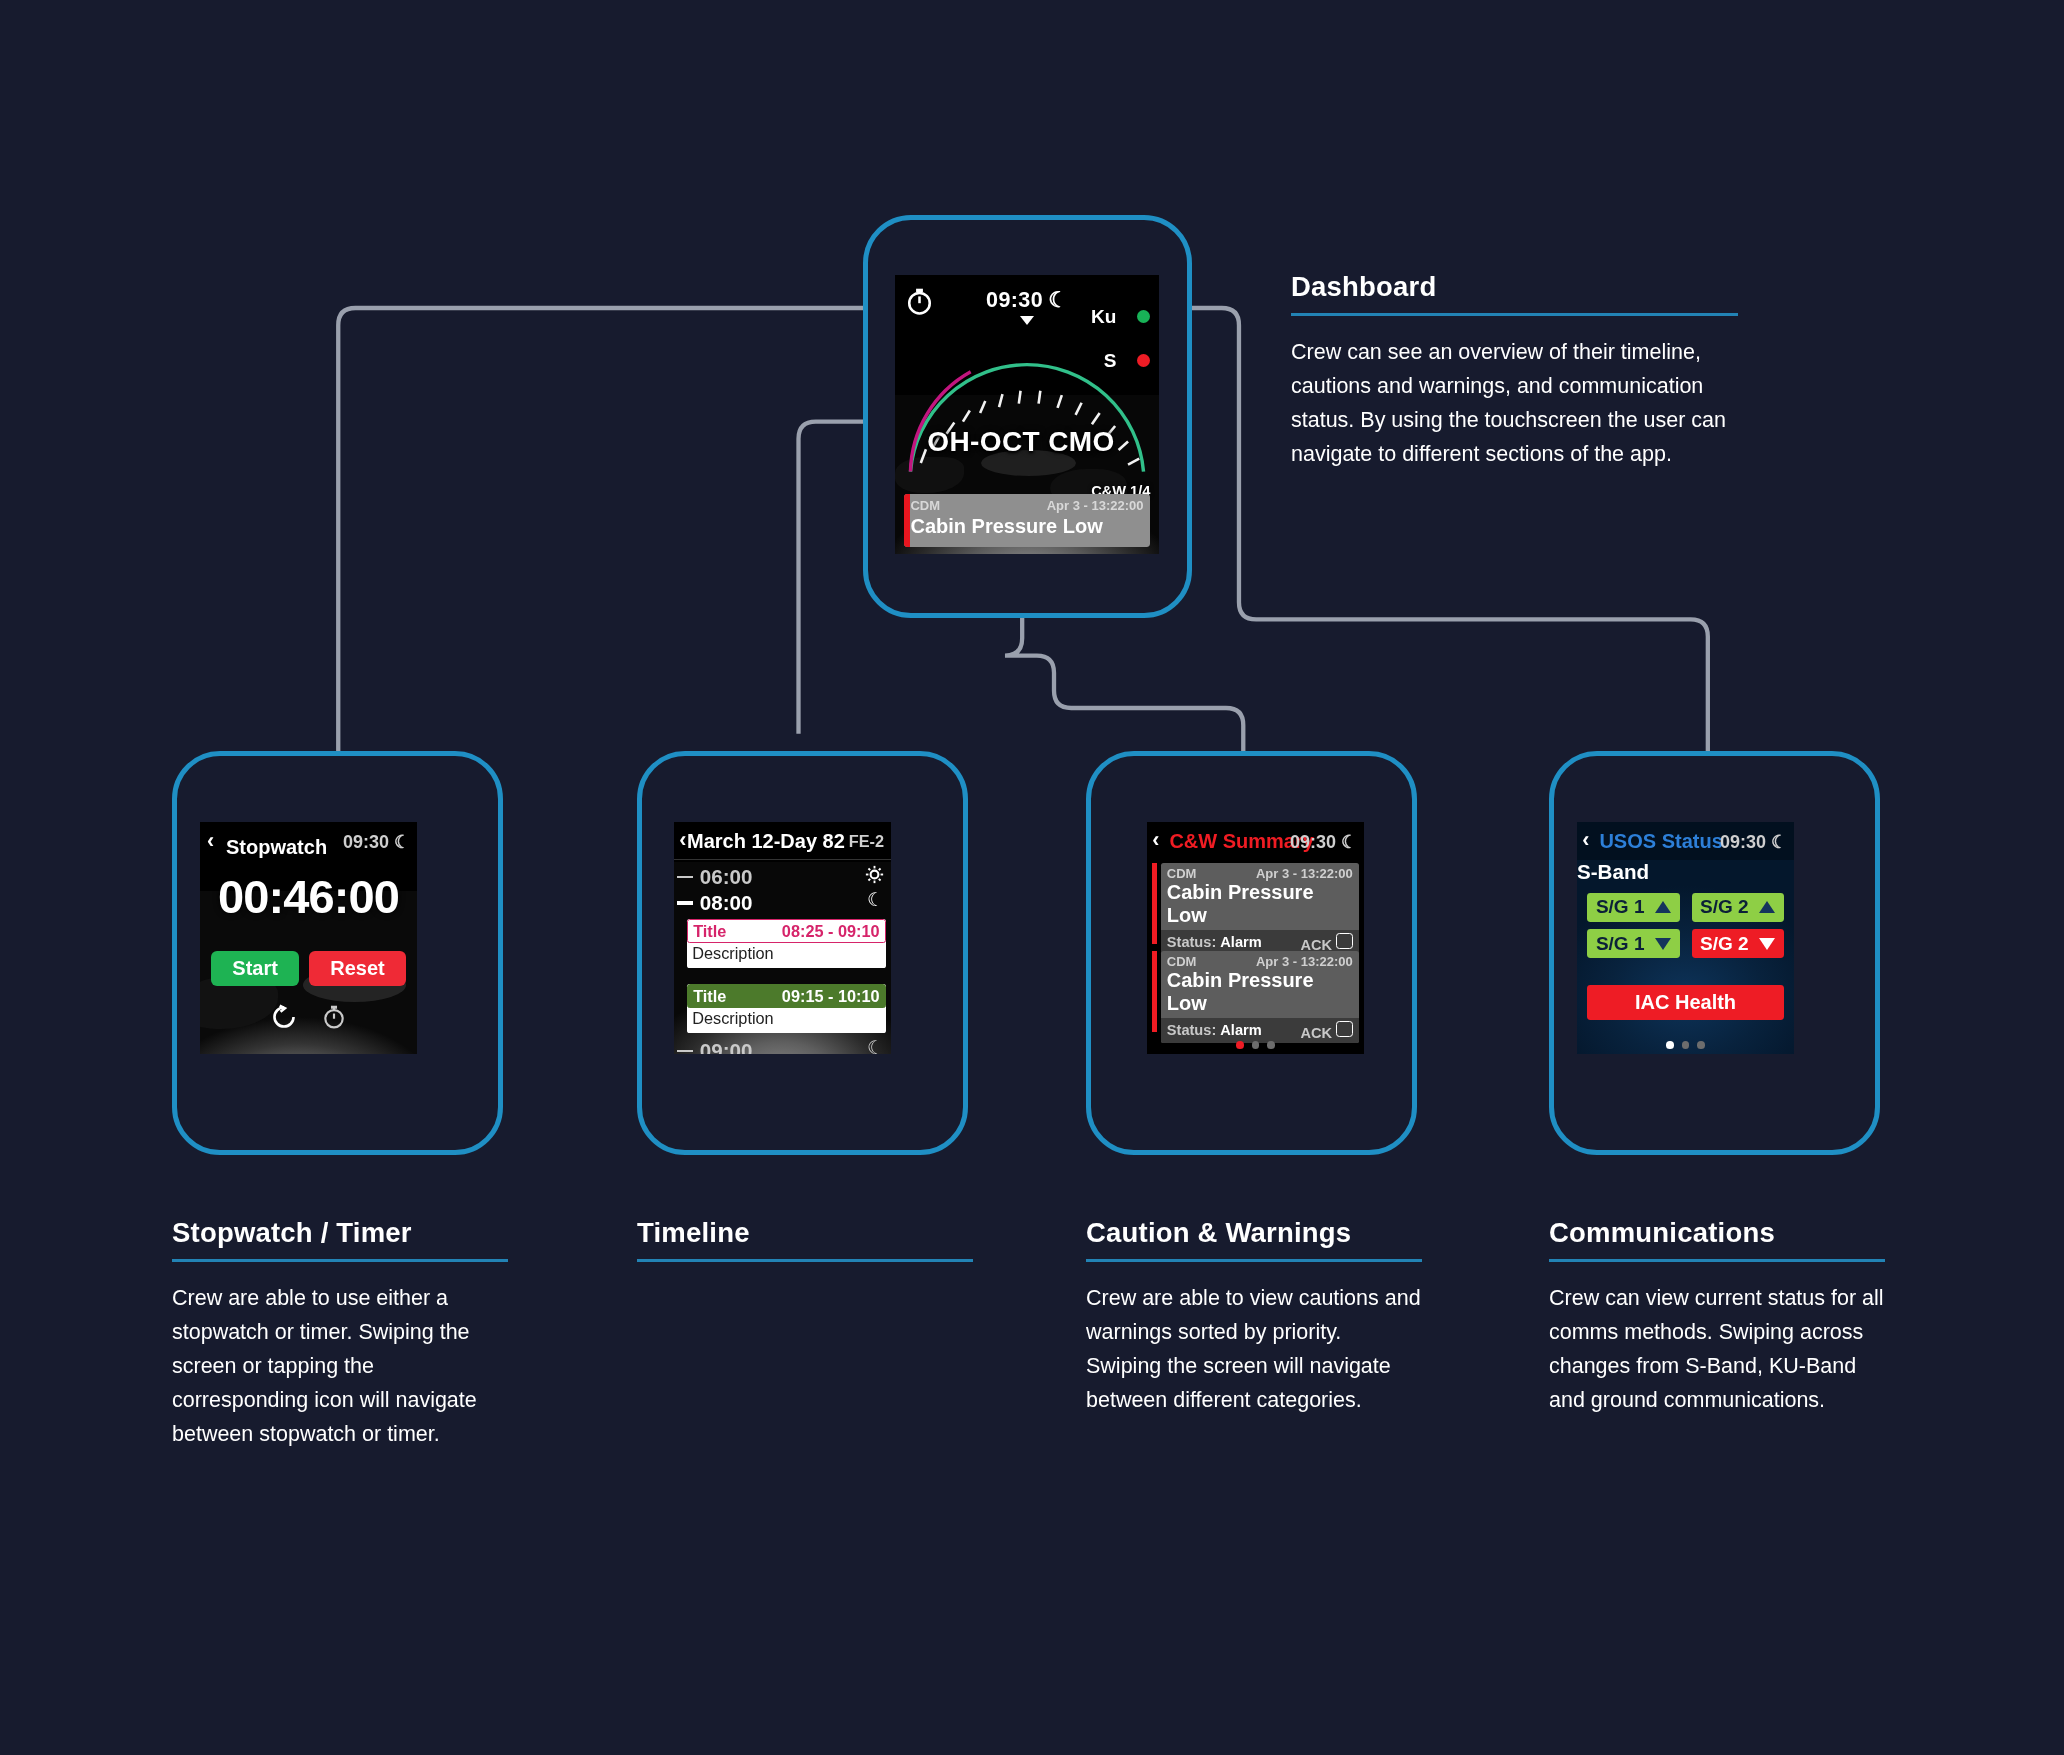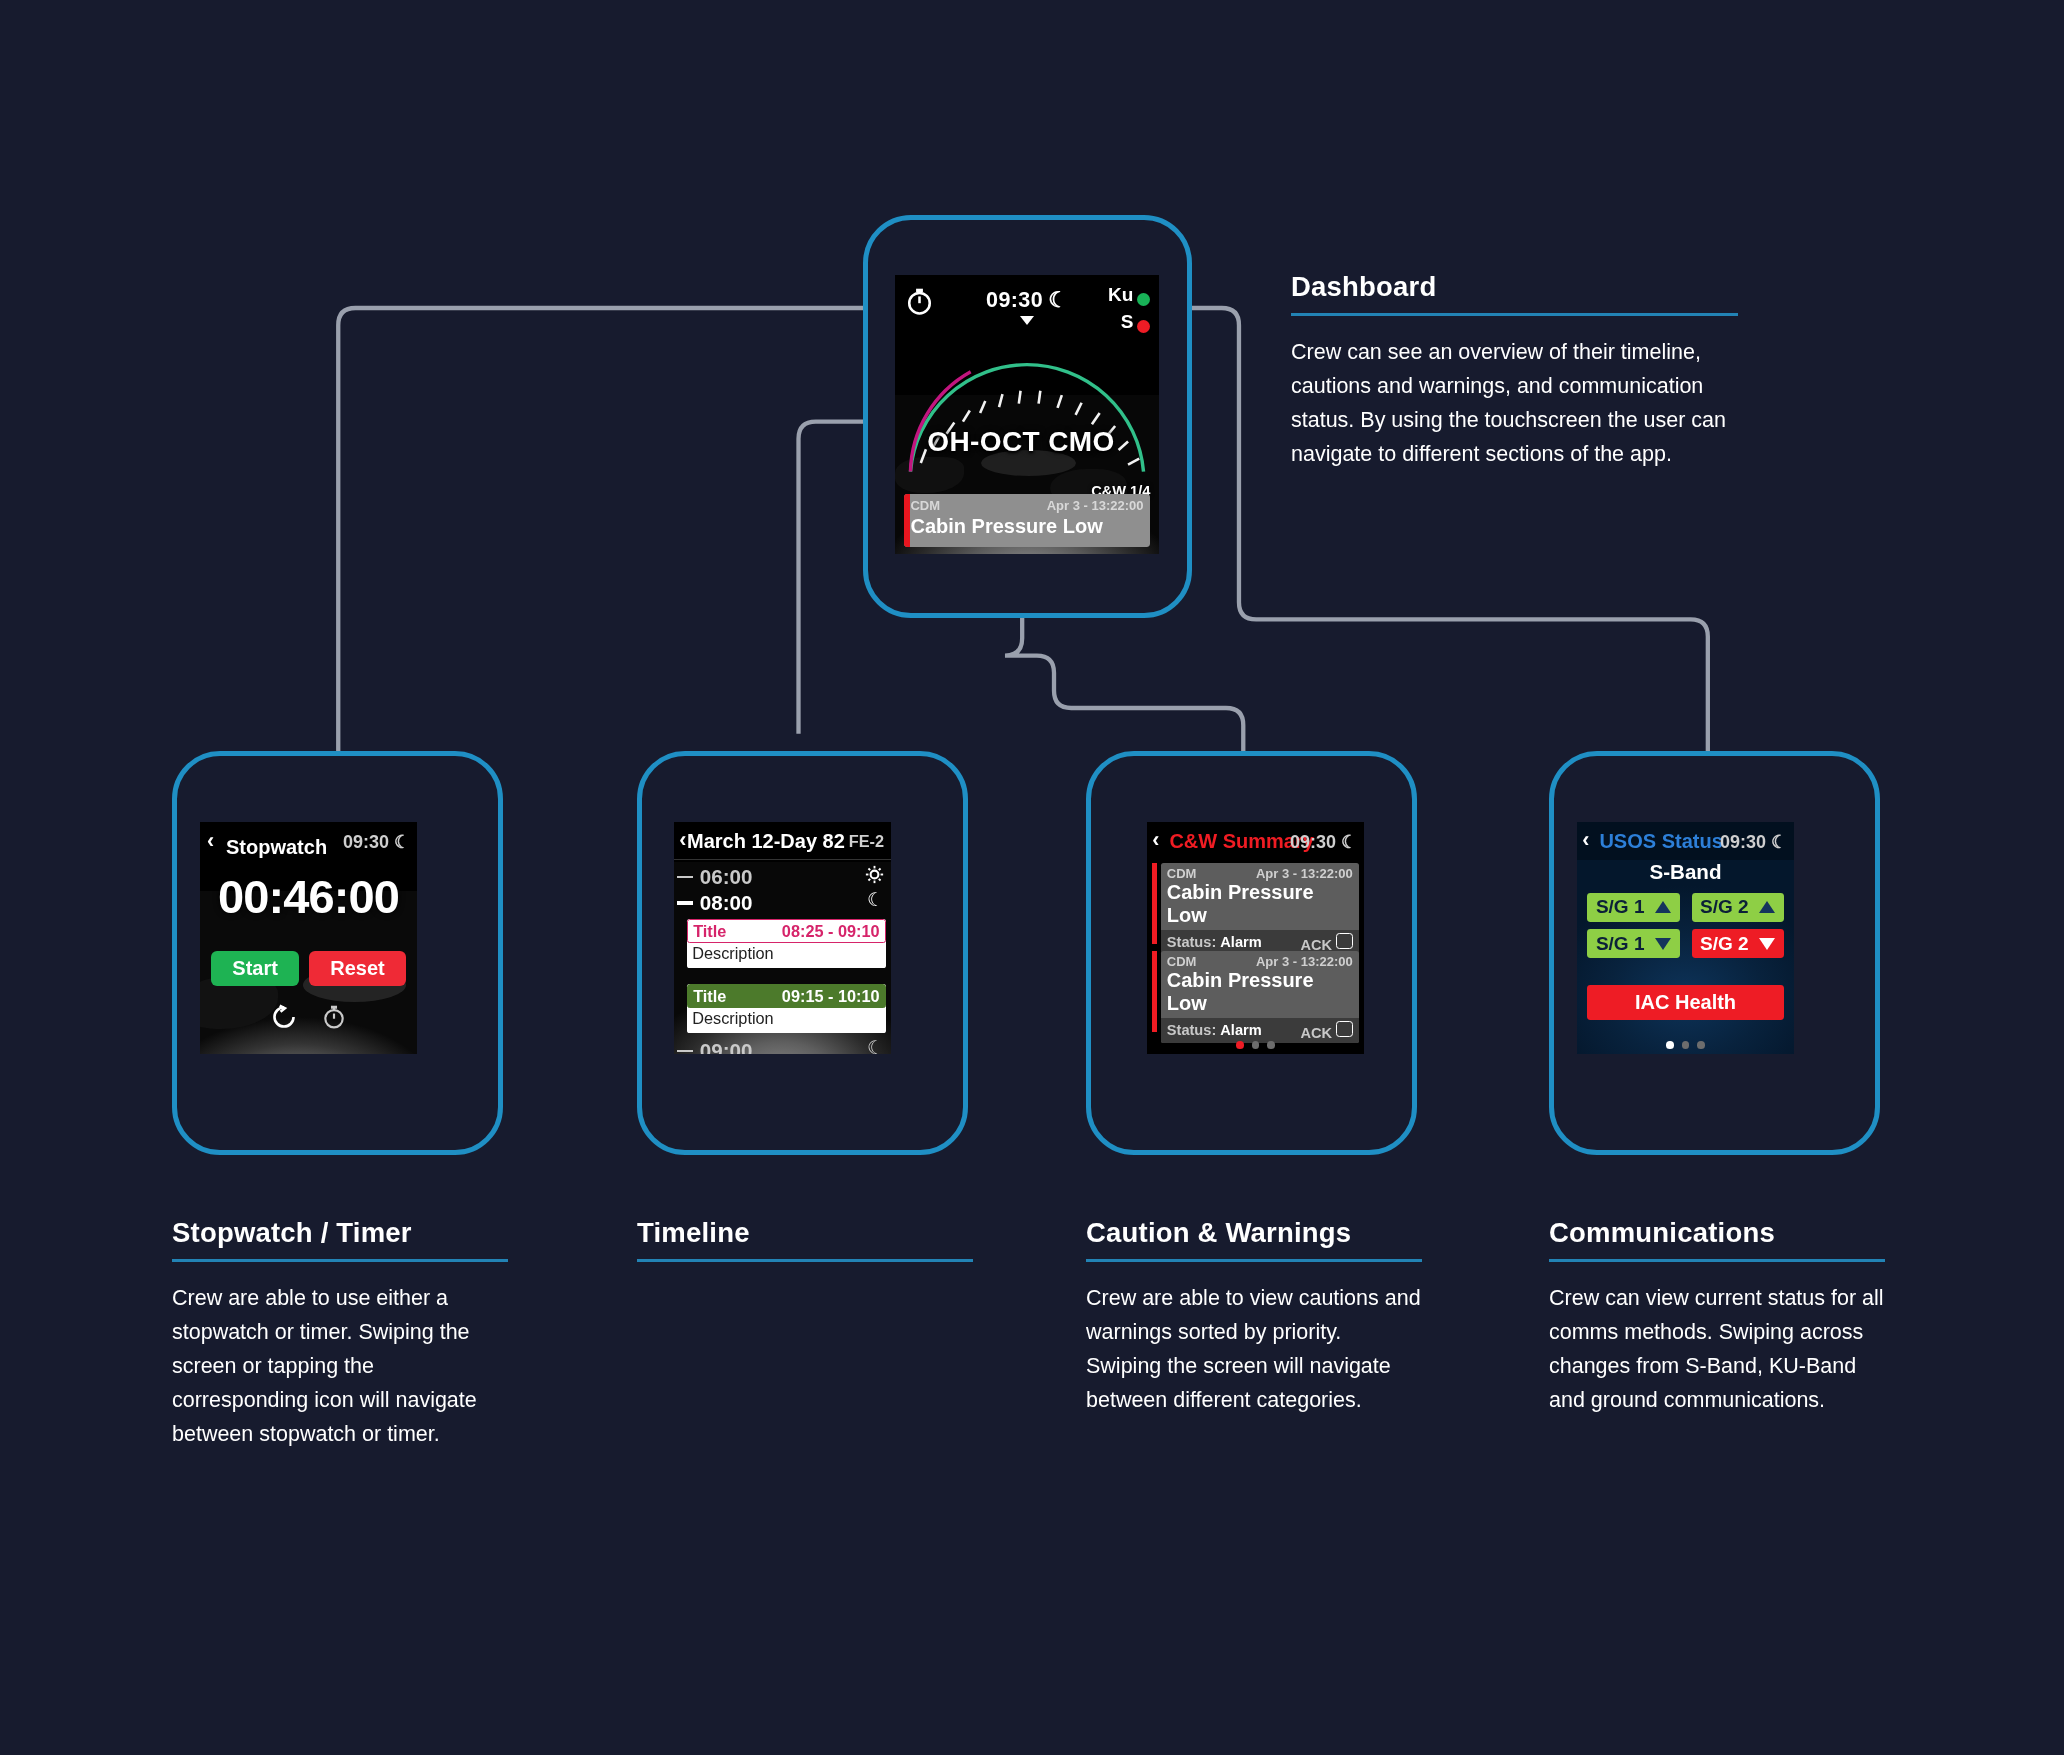--- a/index.html
+++ b/index.html
@@ -29,21 +29,21 @@
 
   
   .dash-screen{left:895px;top:275px;width:264px;height:279px;}
   .dash-top{position:absolute;left:0;top:0;width:100%;height:64px;}
   .dash-stopwatch-ic{position:absolute;left:10.3px;top:12px;width:29px;height:29px;}
   .dash-time{position:absolute;left:0;right:0;top:12px;text-align:center;color:#fff;font-size:21.5px;font-weight:bold;letter-spacing:0.4px;}
   .dash-moon{display:inline-block;margin-left:5.2px;}
   .dash-caret{position:absolute;left:50%;top:41px;transform:translateX(-50%);
      width:0;height:0;border-left:7.7px solid transparent;border-right:7.7px solid transparent;border-top:9.5px solid #fff;}
   .dash-sig{position:absolute;right:8.6px;top:8.6px;text-align:right;}
-  .dash-sig .row{display:flex;align-items:flex-end;justify-content:flex-end;gap:4px;margin-bottom:5.2px;}
+  .dash-sig .row{display:flex;align-items:center;justify-content:flex-end;gap:21px;margin-bottom:5.2px;margin-top:22px;}
   .dash-sig .lbl{color:#fff;font-size:19px;font-weight:bold;}
   .dot{width:13px;height:13px;border-radius:50%;display:inline-block;}
   .dash-arc{position:absolute;left:0;top:52px;width:264px;height:155px;}
   .dash-title{position:absolute;left:0;right:12px;top:151px;text-align:center;color:#fff;font-size:28px;font-weight:bold;
      text-shadow:0 0 6.9px #000,0 1.7px 2.6px #000;letter-spacing:0.4px;}
   .dash-cw{position:absolute;right:8.6px;top:208px;color:#fff;font-size:14.6px;font-weight:bold;text-shadow:0 0 4.3px #000;}
   .alert-card{position:absolute;left:8.6px;right:8.6px;bottom:6.9px;height:53px;background:#8f8f8f;border-radius:3.4px;overflow:hidden;}
   .alert-card .bar{position:absolute;left:-6.9px;top:0;bottom:0;width:6px;background:#e8161f;}
   .alert-card .hdr{position:absolute;left:6.9px;right:6.9px;top:3.4px;display:flex;justify-content:space-between;
      font-size:13px;color:#d8d8d8;font-weight:bold;}
@@ -93,21 +93,21 @@
   .ackbox{width:14.6px;height:14.6px;border:1.7px solid #fff;border-radius:3.4px;display:inline-block;}
   .pager{position:absolute;left:0;right:0;bottom:5.2px;display:flex;justify-content:center;gap:7.7px;}
   .pager i{width:7.7px;height:7.7px;border-radius:50%;background:#6d6d6d;display:block;}
 
   
   .cm-screen{left:1577px;top:822px;width:217px;height:232px;background:#04172c;}
   .cm-hdr{position:absolute;left:0;top:0;right:0;height:38px;}
   .cm-back{position:absolute;left:5.2px;top:6px;color:#fff;font-size:21.5px;font-weight:bold;}
   .cm-ttl{position:absolute;left:22.4px;top:7.7px;color:#2d7fd8;font-size:20px;font-weight:bold;}
   .cm-time{position:absolute;right:6.9px;top:8.6px;color:#cfcfcf;font-size:18px;font-weight:bold;}
-  .cm-band{position:absolute;left:0;right:0;top:38px;text-align:center;color:#fff;font-size:20.6px;font-weight:bold;}
+  .cm-band{position:absolute;left:0;right:0;top:38px;text-align:left;color:#fff;font-size:20.6px;font-weight:bold;}
   .cm-grid{position:absolute;left:10.3px;right:10.3px;top:71px;display:grid;grid-template-columns:1fr 1fr;gap:7.7px 12px;}
   .cm-cell{border-radius:3.4px;display:flex;align-items:center;justify-content:space-between;padding:3.4px 8.6px;
      font-size:19px;font-weight:bold;}
   .cm-health{position:absolute;left:10.3px;right:10.3px;top:163px;background:#ee1c25;color:#fff;border-radius:3.4px;
      text-align:center;padding:6px 0;font-size:20px;font-weight:bold;}
   .tri-up{width:0;height:0;border-left:8.6px solid transparent;border-right:8.6px solid transparent;border-bottom:12px solid #15355c;}
   .tri-dn{width:0;height:0;border-left:8.6px solid transparent;border-right:8.6px solid transparent;border-top:12px solid #15355c;}
   .tri-dn.w{border-top-color:#fff;}
 </style>
 </head>

